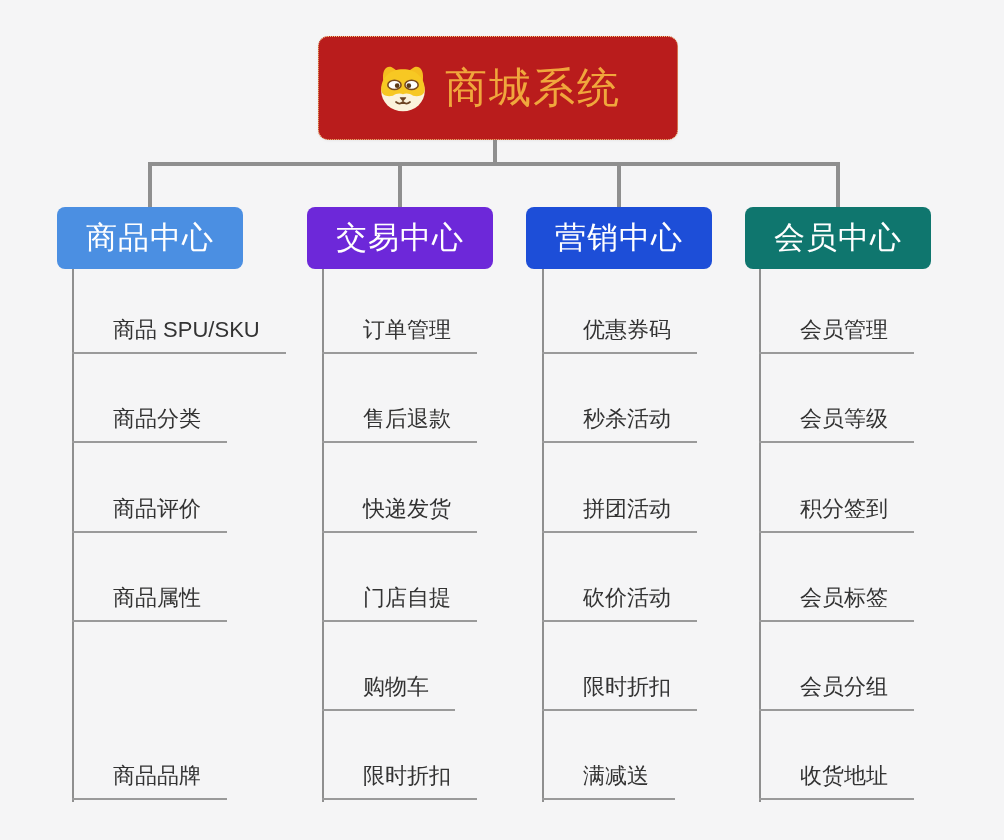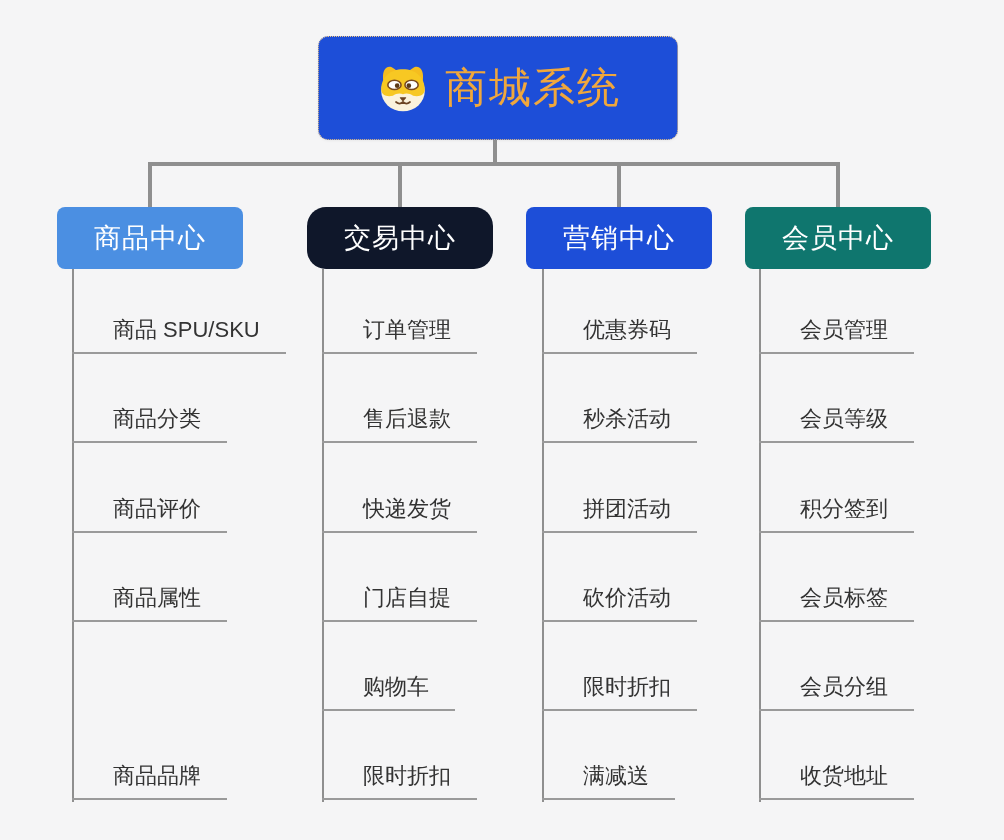--- a/index.html
+++ b/index.html
@@ -3,36 +3,36 @@
 <meta charset="utf-8">
 <style>
   html,body{margin:0;padding:0;}
   .canvas{
     position:relative;width:1004px;height:840px;background:#F5F5F6;
     font-family:"Liberation Sans","DejaVu Sans",sans-serif;overflow:hidden;
   }
   
   .root-node{
     position:absolute;left:318px;top:36px;width:360px;height:104px;
-    box-sizing:border-box;background:#1d4ed8;border:1px dotted #F2C77E;
+    box-sizing:border-box;background:#b91c1c;border:1px dotted #F2C77E;
     border-radius:10px;display:flex;align-items:center;justify-content:center;
     gap:14px;box-shadow:0 1px 3px rgba(0,0,0,.05);
   }
   .root-title{font-size:42px;letter-spacing:2px;color:#F0A73C;}
   .dog{width:56px;height:52px;display:inline-block;}
   
   .line{position:absolute;background:#8F8F8F;}
   .root-stub{left:493px;top:140px;width:4px;height:23px;}
   .h-bar{left:148px;top:162px;width:692px;height:4px;}
   .drop{top:164px;width:4px;height:44px;}
   .d0{left:148px}.d1{left:398px}.d2{left:617px}.d3{left:836px}
   
   .branch-box{
     position:absolute;top:207px;width:186px;height:62px;border-radius:8px;
-    color:#FFFFFF;font-size:27px;display:flex;align-items:center;justify-content:center;
+    color:#FFFFFF;font-size:31px;display:flex;align-items:center;justify-content:center;
     letter-spacing:1px;
   }
   .bx0{left:57px}.bx1{left:307px}.bx2{left:526px}.bx3{left:745px}
   
   .vline{position:absolute;top:269px;width:2px;height:533px;background:#8F8F8F;}
   .vx0{left:72px}.vx1{left:322px}.vx2{left:542px}.vx3{left:759px}
   
   .sub{
     position:absolute;height:46px;box-sizing:border-box;
     display:flex;align-items:flex-end;
@@ -75,21 +75,21 @@
   <div class="line drop d3"></div>
 
   <div class="branch-box bx0" style="background-color: rgb(75, 143, 226);">商品中心</div>
   <div class="vline vx0"></div>
   <div class="sub cx0 r0">商品 SPU/SKU</div>
   <div class="sub cx0 r1">商品分类</div>
   <div class="sub cx0 r2">商品评价</div>
   <div class="sub cx0 r3">商品属性</div>
   <div class="sub cx0 r5">商品品牌</div>
 
-  <div class="branch-box bx1" style="background-color: #0f172a; border-radius: 19px;">交易中心</div>
+  <div class="branch-box bx1" style="background-color: #6d28d9;">交易中心</div>
   <div class="vline vx1"></div>
   <div class="sub cx1 r0">订单管理</div>
   <div class="sub cx1 r1">售后退款</div>
   <div class="sub cx1 r2">快递发货</div>
   <div class="sub cx1 r3">门店自提</div>
   <div class="sub cx1 r4">购物车</div>
   <div class="sub cx1 r5">限时折扣</div>
 
   <div class="branch-box bx2" style="background-color: #1d4ed8;">营销中心</div>
   <div class="vline vx2"></div>

